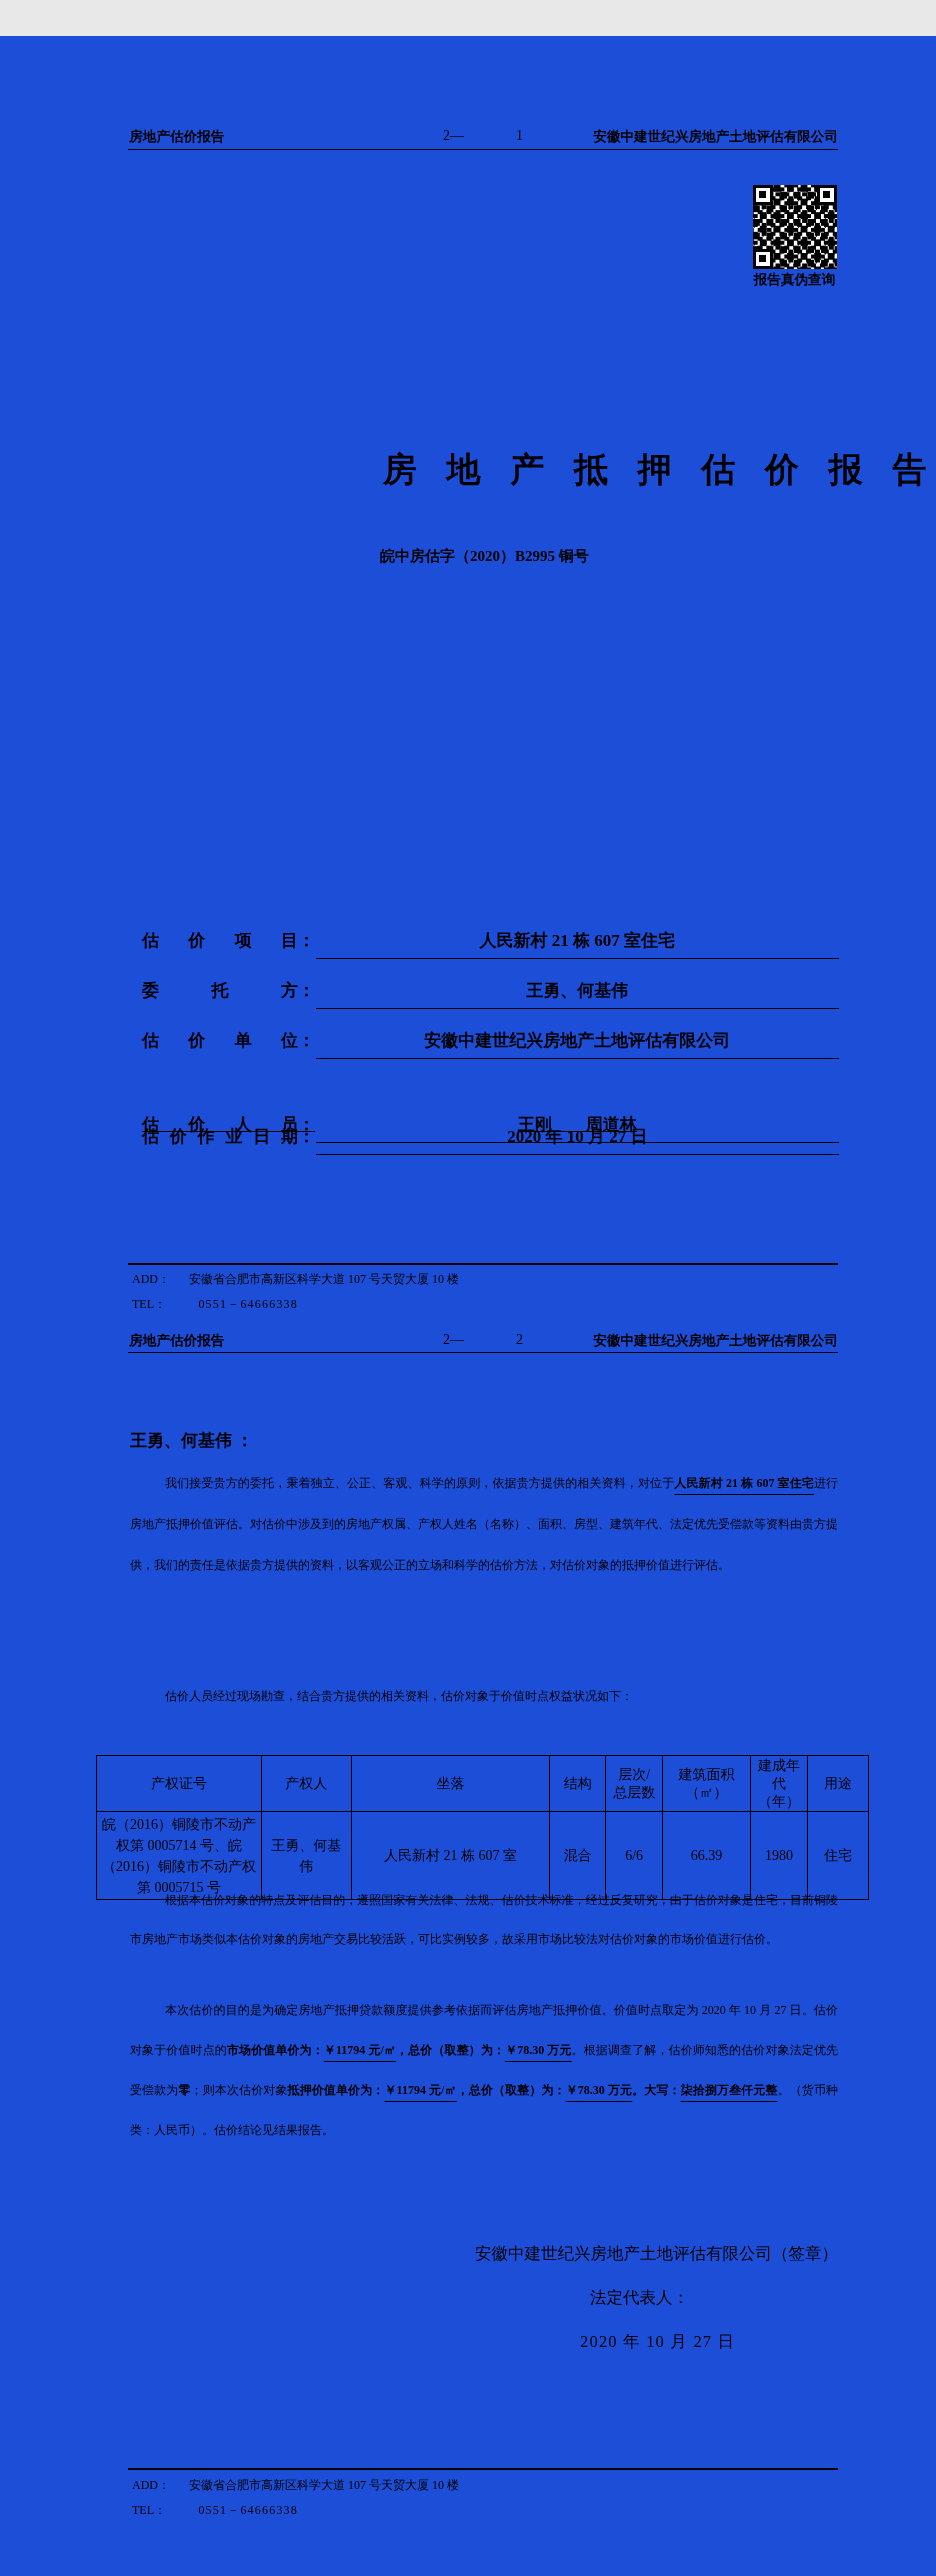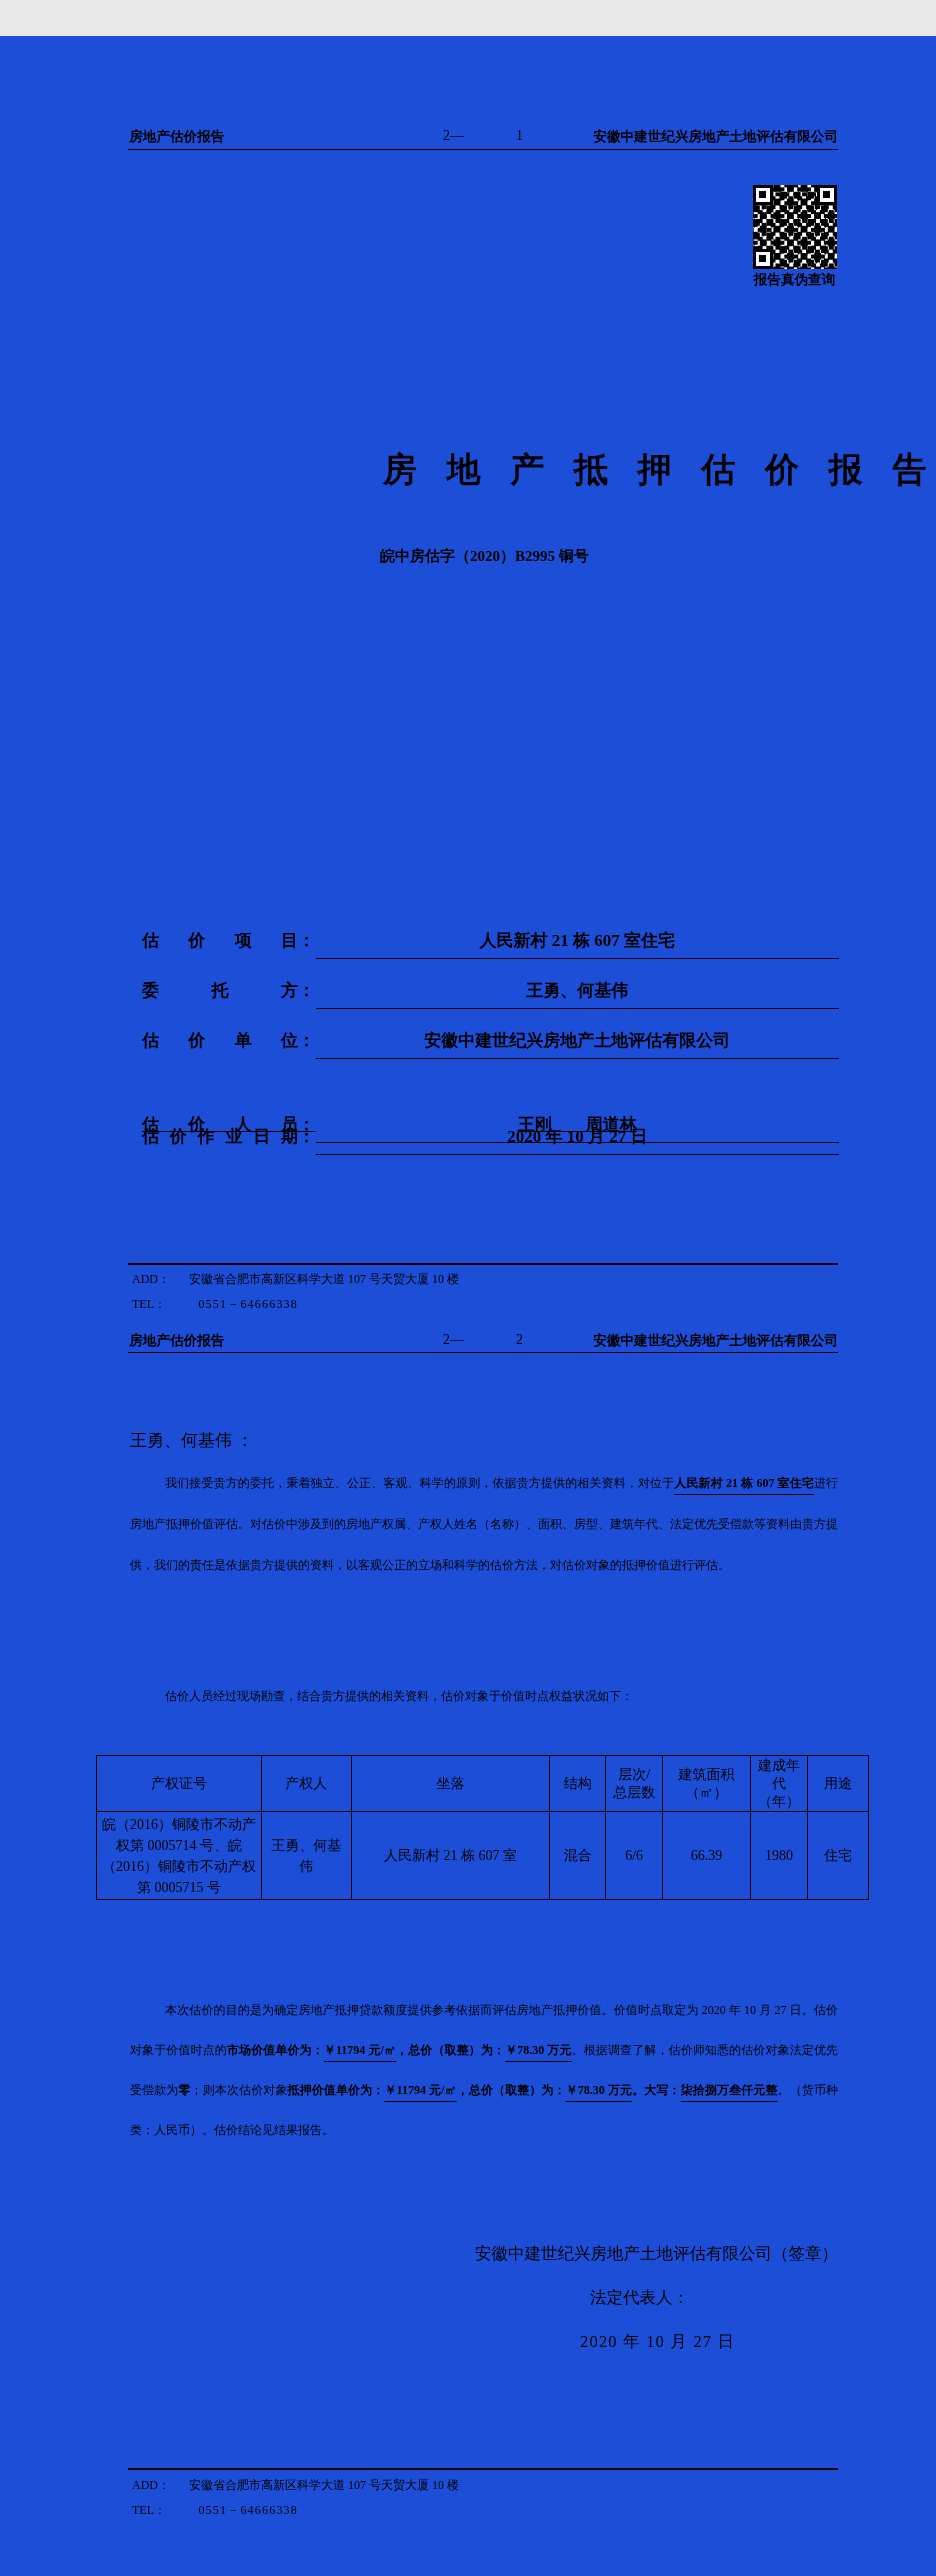--- a/index.html
+++ b/index.html
@@ -37,21 +37,21 @@
   .doc-no{position:absolute;left:0;top:509px;width:100%;text-align:center;
       font-size:15px;font-weight:bold;line-height:23.6px;padding-left:16px;}
   .field{position:absolute;left:142px;width:697px;display:flex;align-items:baseline;
       font-size:17px;font-weight:bold;height:29.5px;}
   .field-label{display:inline-block;width:156px;text-align:justify;text-align-last:justify;}
   .field-colon{display:inline-block;width:17.7px;}
   .field-value{flex:1;text-align:center;border-bottom:1.2px solid #000;padding-bottom:5.9px;}
   
   .letter-title{position:absolute;left:0;top:1326px;width:100%;text-align:center;
       font-size:19.5px;font-weight:bold;letter-spacing:13px;line-height:27px;}
-  .salutation{position:absolute;left:130px;top:1393px;font-size:17px;font-weight:normal;line-height:23.6px;}
+  .salutation{position:absolute;left:130px;top:1393px;font-size:17px;font-weight:bold;line-height:23.6px;}
   .para{position:absolute;left:130px;width:708px;font-size:12px;line-height:41px;
       text-align:justify;text-indent:35px;}
   .para .b{font-weight:bold;}
   .para .u{text-decoration:underline;text-decoration-thickness:1.2px;text-underline-offset:6.5px;}
   
   .ptable{position:absolute;left:96px;top:1719px;width:773px;border-collapse:collapse;
       font-size:14px;}
   .ptable th,.ptable td{border:1.2px solid #000;text-align:center;vertical-align:middle;
       font-weight:normal;padding:1.2px 3.5px;}
   .ptable th{height:39px;line-height:17.7px;}
@@ -159,20 +159,21 @@
       <td>人民新村 21 栋 607 室</td>
       <td>混合</td>
       <td>6/6</td>
       <td>66.39</td>
       <td>1980</td>
       <td>住宅</td>
     </tr>
   </tbody>
     </table>
 
+  <div class="para" style="top:1845px;line-height:39px;">根据本估价对象的特点及评估目的，遵照国家有关法律、法规、估价技术标准，经过反复研究，由于估价对象是住宅，目前铜陵市房地产市场类似本估价对象的房地产交易比较活跃，可比实例较多，故采用市场比较法对估价对象的市场价值进行估价。</div>
   <div class="para" style="top:1954px;line-height:40px;"><span class="">本次估价的目的是为确定房地产抵押贷款额度提供参考依据而评估房地产抵押价值。价值时点取定为 2020 年 10 月 27 日。估价对象于价值时点的</span><span class="b ">市场价值单价为：</span><span class="b u">￥11794 元/㎡</span><span class="b ">，总价（取整）为：</span><span class="b u">￥78.30 万元</span><span class="">。根据调查了解，估价师知悉的估价对象法定优先受偿款为</span><span class="b ">零</span><span class="">；则本次估价对象</span><span class="b ">抵押价值单价为：</span><span class="b u">￥11794 元/㎡</span><span class="b ">，总价（取整）为：</span><span class="b u">￥78.30 万元</span><span class="b ">。大写：</span><span class="b u">柒拾捌万叁仟元整</span><span class="">。（货币种类：人民币）。估价结论见结果报告。</span></div>
 
   <div class="sign-company">安徽中建世纪兴房地产土地评估有限公司（签章）</div>
   <div class="legal-rep">法定代表人：</div>
   <div class="sign-date">2020 年 10 月 27 日</div>
 
   <div class="rule-thick" style="top:2432px;"></div>
   <div class="pfooter-row" style="top:2441px;">
     <span class="pf-label">ADD：</span><span>安徽省合肥市高新区科学大道 107 号天贸大厦 10 楼</span>
   </div>

